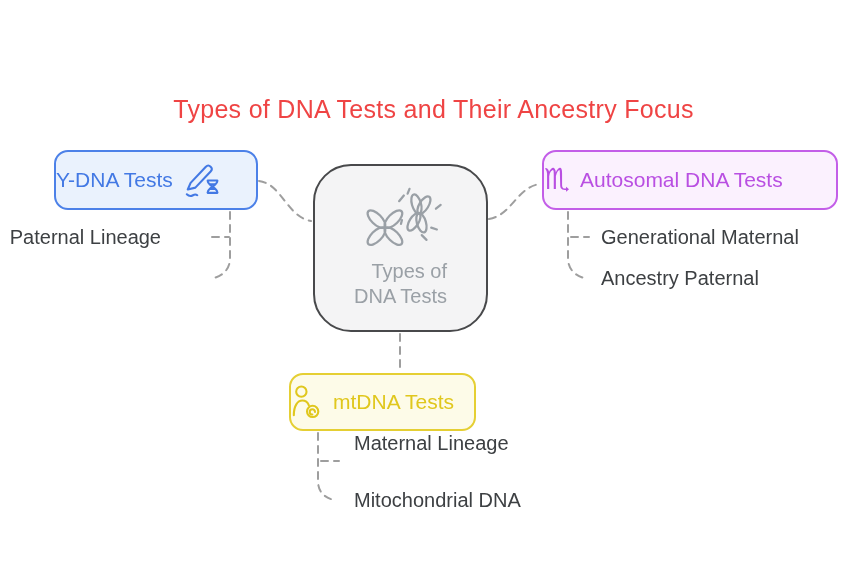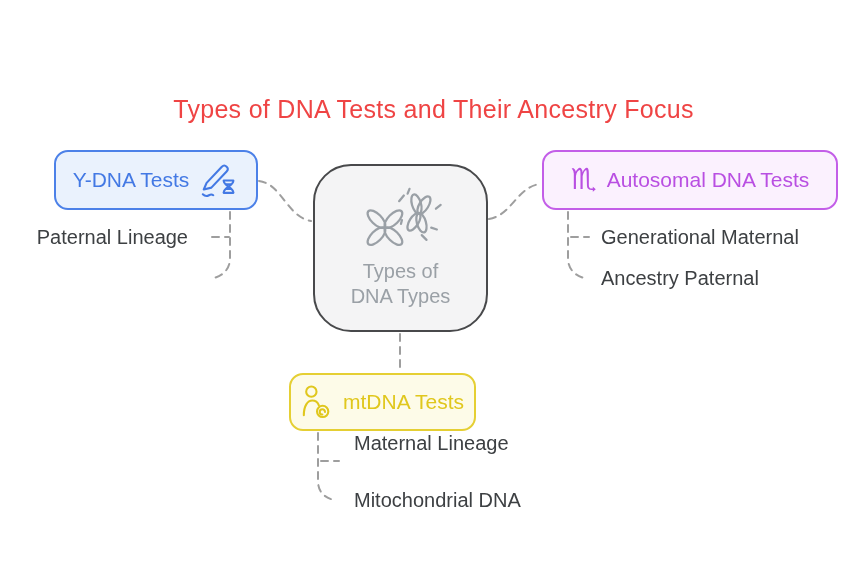--- a/index.html
+++ b/index.html
@@ -22,21 +22,21 @@
     position:absolute;left:0;right:0;top:60px;
     text-align:center;
     font-size:25px;
     letter-spacing:.3px;
     color:#ef4444;
     font-weight:400;
     margin-top:35px;
   }
   .node{
     position:absolute;
-    display:flex;align-items:center;justify-content:center;
+    display:flex;align-items:center;justify-content:flex-start;
     gap:10px;
     box-sizing:border-box;
     border:2px solid;
     border-radius:14px;
     font-size:21px;
     white-space:nowrap;
   }
   .node-ydna{
     left:54px;top:150px;width:204px;height:60px;
     background:#eaf2fd;border-color:#4c81e8;color:#4379e4;
@@ -53,21 +53,21 @@
     position:absolute;left:313px;top:164px;width:175px;height:168px;
     box-sizing:border-box;
     background:#f4f4f5;
     border:2px solid #48494b;
     border-radius:38px;
     display:flex;flex-direction:column;align-items:center;justify-content:center;
   }
   .hub-label{
     color:#9aa0a6;
     font-size:20px;line-height:25px;
-    text-align:center;
+    text-align:right;
     margin-top:4px;
   }
   .leaf{
     position:absolute;
     font-size:20px;line-height:22px;
     color:#3d4043;
     white-space:nowrap;
   }
   .leaf.r{text-align:right;}
   .glyph-icon{
@@ -112,21 +112,21 @@
         <path d="M46 15 L51 9"></path>
         <path d="M55 7 L57 2"></path>
         <path d="M48 39 L49 35"></path>
         <path d="M85 23 L90 19"></path>
         <path d="M70 51 L75 56"></path>
         <path d="M80 43 L86 45"></path>
       </svg>
     </span>
     <div class="hub-label">
       <div>Types of</div>
-      <div>DNA Types</div>
+      <div>DNA Tests</div>
     </div>
   </div>
 
   <div class="node node-ydna">
     <span>Y-DNA Tests</span>
     <span class="icon">
       <svg width="40" height="40" viewBox="0 0 42 42" fill="none" stroke="#4379e4" stroke-width="2.2" stroke-linecap="round" stroke-linejoin="round">
         <path d="M5 31 L8 24 L24 7 Q26.5 4.5 29 7 Q31.5 9.5 29 12 L13 29 Z"></path>
         <path d="M4 36 Q7 39 10.5 37 Q13 35.5 15 37"></path>
         <path d="M26 22 C26 27 36 29 36 34"></path>
@@ -149,21 +149,21 @@
       <svg width="32" height="38" viewBox="0 0 34 40" fill="none" stroke="#e0c71d" stroke-width="2.2" stroke-linecap="round">
         <circle cx="11" cy="9" r="5.5"></circle>
         <path d="M3 34 C3 24 7 18.5 12 18.5 C16 18.5 18 21 19 23.5"></path>
         <circle cx="23" cy="30" r="6"></circle>
         <path d="M25.5 30.5 a2.8 2.8 0 1 0 -2.8 2.8"></path>
       </svg>
     </span>
     <span>mtDNA Tests</span>
   </div>
 
-  <div class="leaf r" style="right:679px;top:226px;margin-left:44px;">Paternal Lineage</div>
+  <div class="leaf r" style="right:706px;top:226px;margin-left:44px;">Paternal Lineage</div>
 
   <div class="leaf" style="left:601px;top:226px;">Generational Maternal</div>
   <div class="leaf" style="left:601px;top:267px;">Ancestry Paternal</div>
 
   <div class="leaf" style="left:354px;top:432px;">Maternal Lineage</div>
   <div class="leaf" style="left:354px;top:489px;">Mitochondrial DNA</div>
 
 </div>
 
 </body></html>

